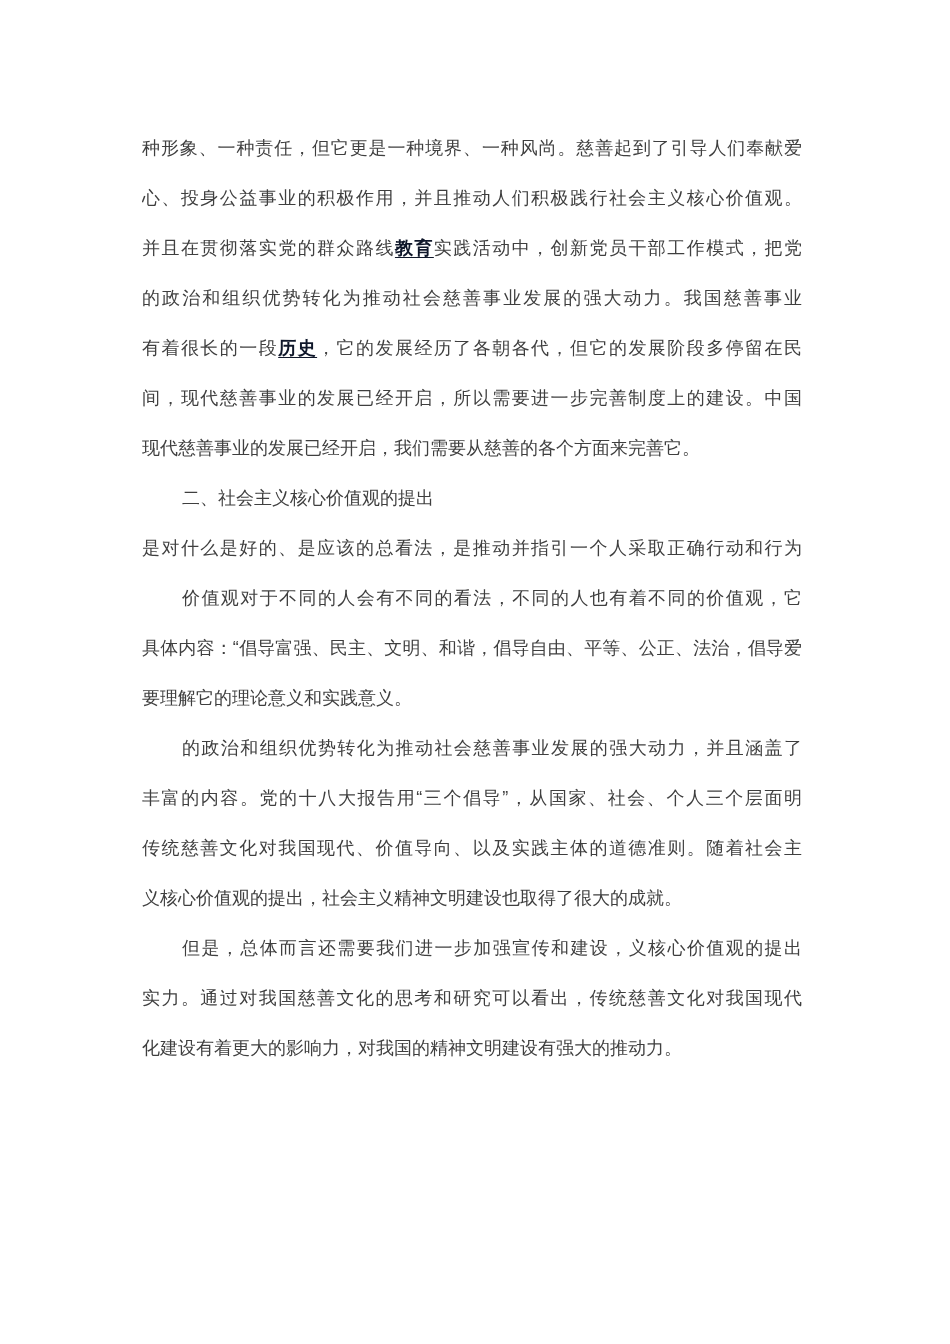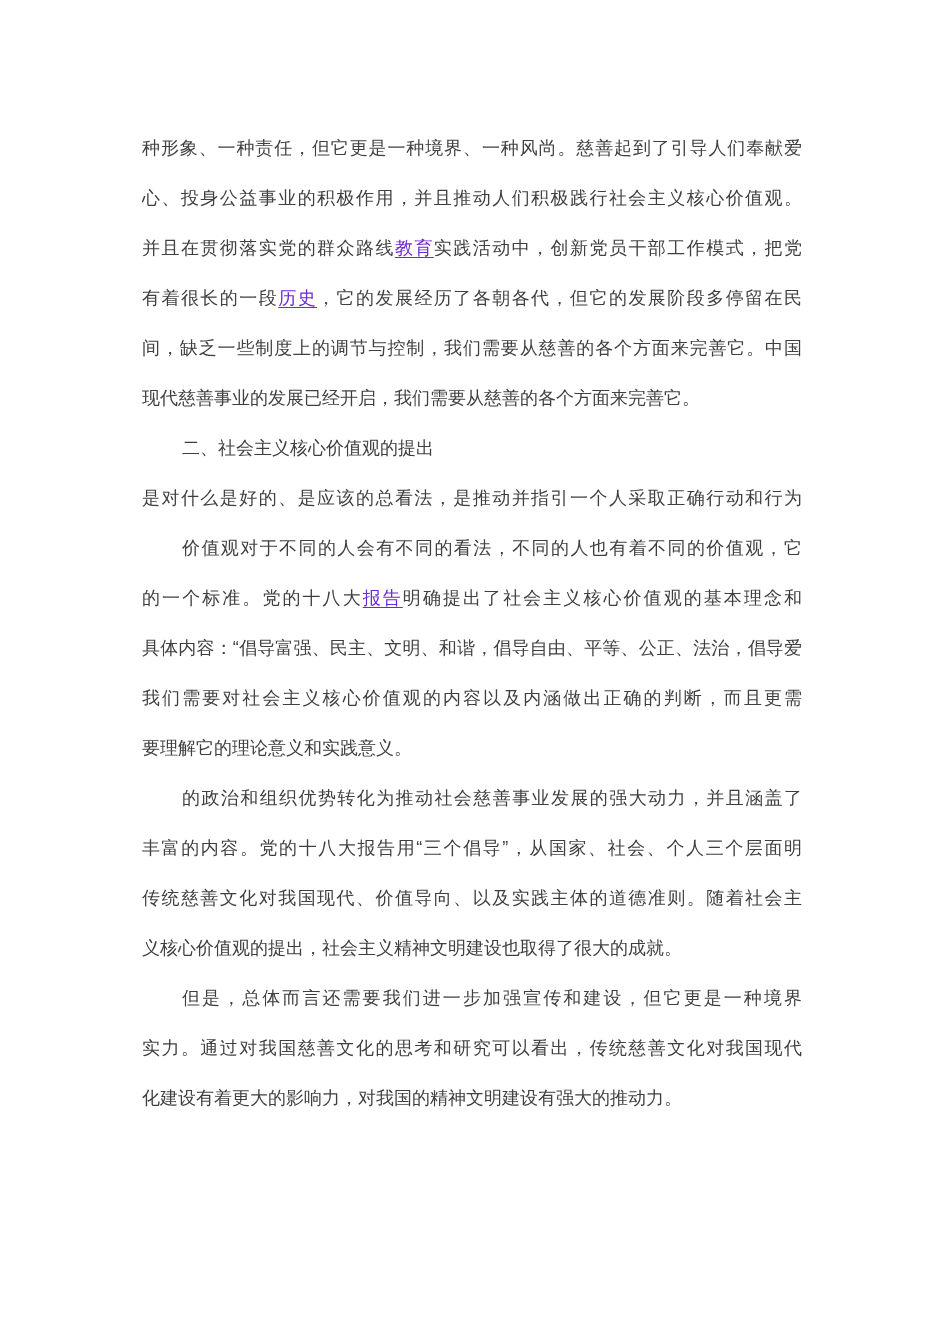--- a/index.html
+++ b/index.html
@@ -36,45 +36,45 @@
     overflow: hidden;
   }
   .line.fill {
     text-align: justify;
     text-align-last: justify;
   }
   .line.indent {
     padding-left: 40px;
   }
   .inline-link {
-    color: #6d28d9;
+    color: #0f172a;
     text-decoration: underline;
     text-underline-offset: 3px;
     cursor: pointer;
+    font-weight: bold;
   }
 </style>
 </head>
 <body>
 
 <div class="page">
   <div class="doc">
       <div class="line fill"><span>种形象、一种责任，但它更是一种境界、一种风尚。慈善起到了引导人们奉献爱</span></div>
       <div class="line fill"><span>心、投身公益事业的积极作用，并且推动人们积极践行社会主义核心价值观。</span></div>
       <div class="line fill"><span>并且在贯彻落实党的群众路线</span><span class="inline-link">教育</span><span>实践活动中，创新党员干部工作模式，把党</span></div>
+      <div class="line fill"><span>的政治和组织优势转化为推动社会慈善事业发展的强大动力。我国慈善事业</span></div>
       <div class="line fill"><span>有着很长的一段</span><span class="inline-link">历史</span><span>，它的发展经历了各朝各代，但它的发展阶段多停留在民</span></div>
-      <div class="line fill"><span>间，缺乏一些制度上的调节与控制，我们需要从慈善的各个方面来完善它。中国</span></div>
+      <div class="line fill"><span>间，现代慈善事业的发展已经开启，所以需要进一步完善制度上的建设。中国</span></div>
       <div class="line"><span>现代慈善事业的发展已经开启，我们需要从慈善的各个方面来完善它。</span></div>
       <div class="line indent"><span>二、社会主义核心价值观的提出</span></div>
       <div class="line fill"><span>是对什么是好的、是应该的总看法，是推动并指引一个人采取正确行动和行为</span></div>
       <div class="line fill indent"><span>价值观对于不同的人会有不同的看法，不同的人也有着不同的价值观，它</span></div>
-      <div class="line fill"><span>的一个标准。党的十八大</span><span class="inline-link">报告</span><span>明确提出了社会主义核心价值观的基本理念和</span></div>
       <div class="line fill"><span>具体内容：“倡导富强、民主、文明、和谐，倡导自由、平等、公正、法治，倡导爱</span></div>
-      <div class="line fill"><span>我们需要对社会主义核心价值观的内容以及内涵做出正确的判断，而且更需</span></div>
       <div class="line"><span>要理解它的理论意义和实践意义。</span></div>
       <div class="line fill indent"><span>的政治和组织优势转化为推动社会慈善事业发展的强大动力，并且涵盖了</span></div>
       <div class="line fill"><span>丰富的内容。党的十八大报告用“三个倡导”，从国家、社会、个人三个层面明</span></div>
       <div class="line fill"><span>传统慈善文化对我国现代、价值导向、以及实践主体的道德准则。随着社会主</span></div>
       <div class="line"><span>义核心价值观的提出，社会主义精神文明建设也取得了很大的成就。</span></div>
-      <div class="line fill indent"><span>但是，总体而言还需要我们进一步加强宣传和建设，但它更是一种境界</span></div>
+      <div class="line fill indent"><span>但是，总体而言还需要我们进一步加强宣传和建设，义核心价值观的提出</span></div>
       <div class="line fill"><span>实力。通过对我国慈善文化的思考和研究可以看出，传统慈善文化对我国现代</span></div>
       <div class="line"><span>化建设有着更大的影响力，对我国的精神文明建设有强大的推动力。</span></div>
     </div>
 </div>
 
 </body></html>

